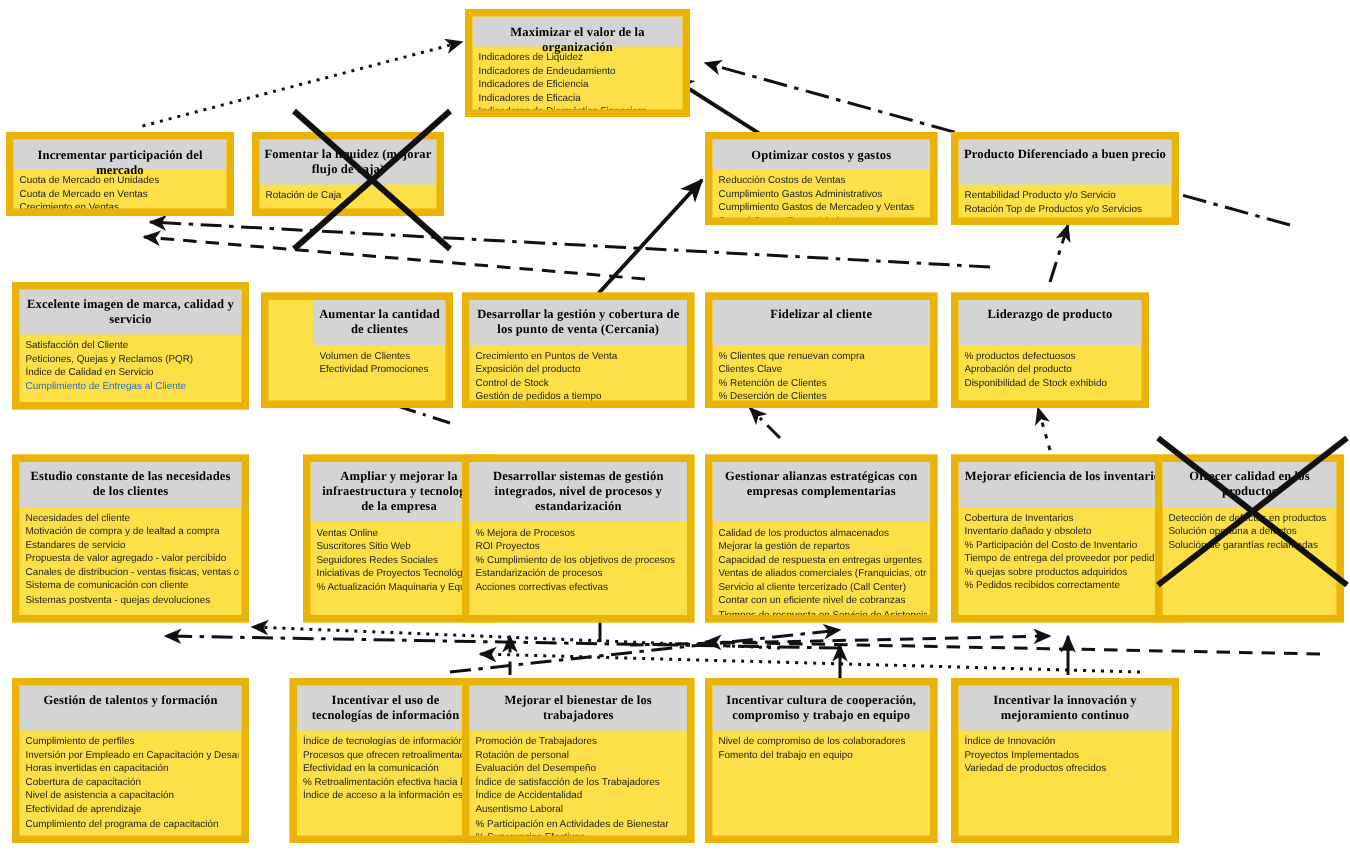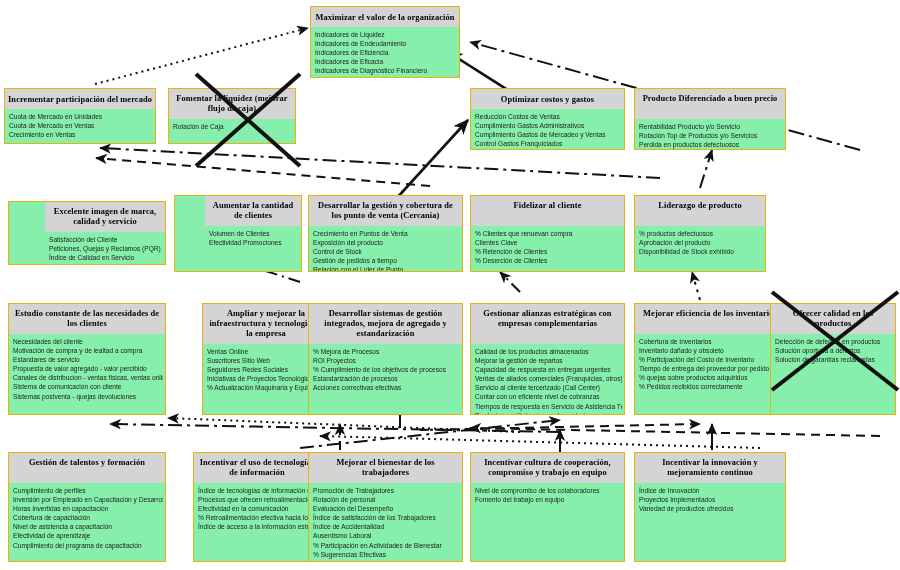--- a/index.html
+++ b/index.html
@@ -14,22 +14,22 @@
 
   
   .arrows{position:absolute;left:0;top:0;width:900px;height:570px;z-index:1;pointer-events:none;}
   .strikes{position:absolute;left:0;top:0;width:900px;height:570px;z-index:3;pointer-events:none;}
 
   
   .card{
     position:absolute;
     z-index:2;
     box-sizing:border-box;
-    border:1px solid #eab308;
-    background:#86efac;
+    border:5px solid #eab308;
+    background:#fde047;
     overflow:hidden;
   }
   .card .hd{
     box-sizing:border-box;
     background:#d4d4d4;
     font-family:"Liberation Serif", serif;
     font-weight:bold;
     font-size:8.4px;
     line-height:10px;
     text-align:center;
@@ -154,21 +154,21 @@
     <div class="card" style="left: 634px; top: 88px; width: 152px; height: 62px;">
       <div class="hd l2">Producto Diferenciado a buen precio</div>
       <div class="bd">
         <ul>
           <li>Rentabilidad Producto y/o Servicio</li>
           <li>Rotación Top de Productos y/o Servicios</li>
           <li>Perdida en productos defectuosos</li>
         </ul>
       </div>
     </div>
-    <div class="card" style="left: 8px; top: 201px; width: 158px; height: 64px; padding-left: 36px;">
+    <div class="card" style="left: 8px; top: 188px; width: 158px; height: 85px;">
       <div class="hd l2">Excelente imagen de marca, calidad y servicio</div>
       <div class="bd">
         <ul>
           <li>Satisfacción del Cliente</li>
           <li>Peticiones, Quejas y Reclamos (PQR)</li>
           <li>Índice de Calidad en Servicio</li>
           <li class="hl">Cumplimiento de Entregas al Cliente</li>
         </ul>
       </div>
     </div>
@@ -234,21 +234,21 @@
         <ul>
           <li>Ventas Online</li>
           <li>Suscritores Sitio Web</li>
           <li>Seguidores Redes Sociales</li>
           <li>Iniciativas de Proyectos Tecnológicos</li>
           <li>% Actualización Maquinaria y Equipo</li>
         </ul>
       </div>
     </div>
     <div class="card" style="left: 308px; top: 303px; width: 155px; height: 112px;">
-      <div class="hd l3">Desarrollar sistemas de gestión integrados, mejora de agregado y estandarización</div>
+      <div class="hd l3">Desarrollar sistemas de gestión integrados, nivel de procesos y estandarización</div>
       <div class="bd">
         <ul>
           <li>% Mejora de Procesos</li>
           <li>ROI Proyectos</li>
           <li>% Cumplimiento de los objetivos de procesos</li>
           <li>Estandarización de procesos</li>
           <li>Acciones correctivas efectivas</li>
         </ul>
       </div>
     </div>

